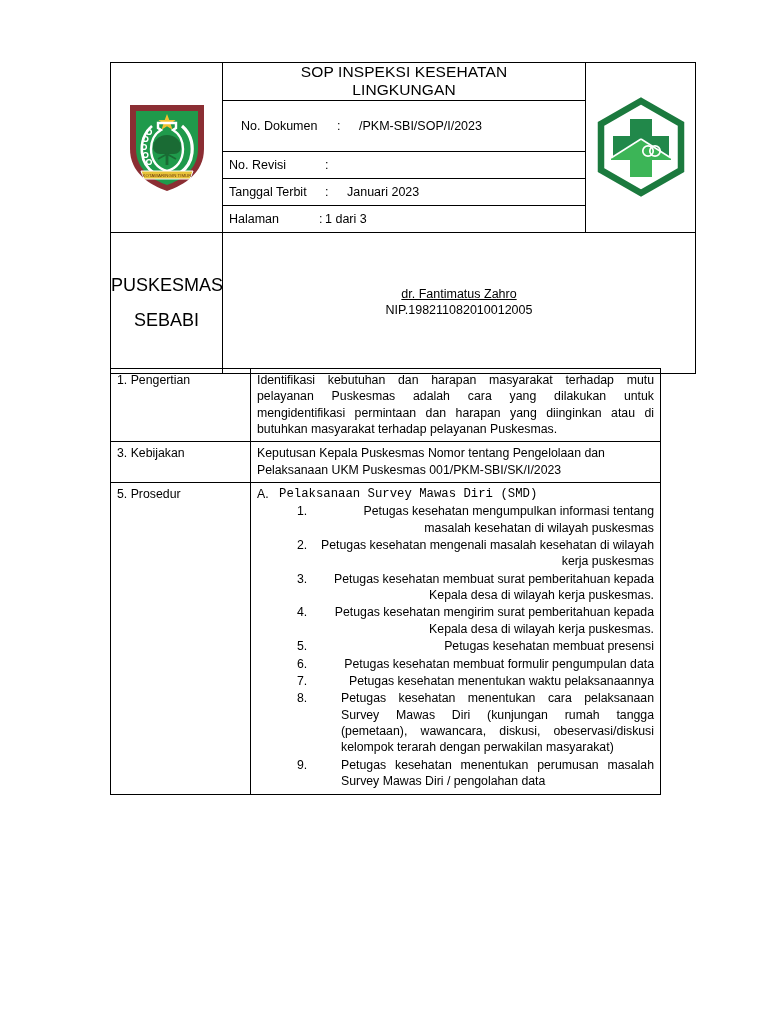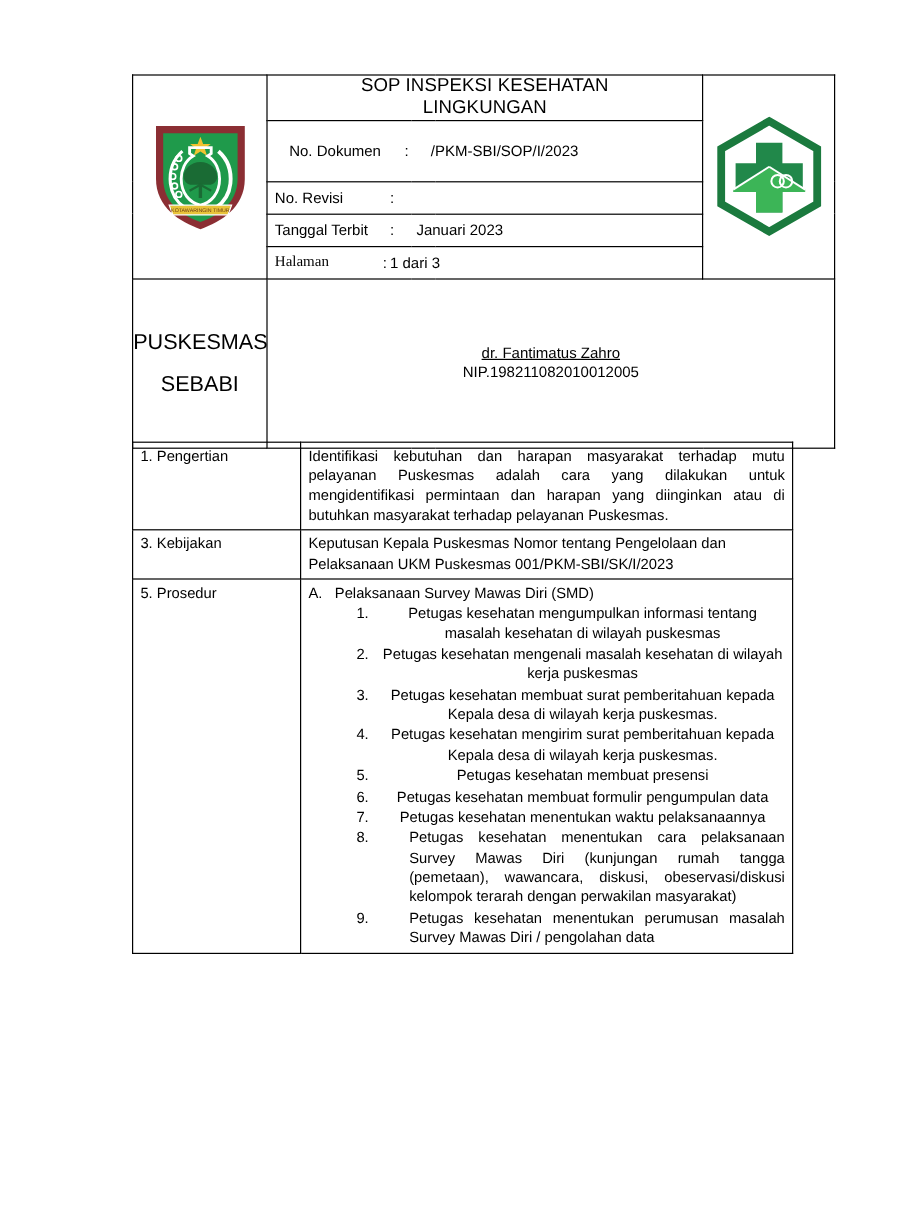--- a/index.html
+++ b/index.html
@@ -57,21 +57,21 @@
   .meta-line {
     display: flex;
     align-items: center;
     font-size: 12.5px;
     padding-left: 6px;
     height: 26px;
   }
   .meta-line .lbl { width: 96px; flex: none; }
   .meta-line .col { width: 22px; flex: none; }
   .meta-line .val { flex: 1; }
-  .meta-line.tight .lbl { width: 90px; font-family: Liberation Serif, serif; }
+  .meta-line.tight .lbl { width: 90px; }
   .meta-line.tight .col { width: 6px; }
 
   
   .identity-cell {
     height: 140px;
     vertical-align: middle;
     text-align: center;
     font-size: 18px;
     line-height: 1.9;
   }
@@ -117,39 +117,39 @@
   .content-table td.body-col.left {
     text-align: left;
   }
 
   
   .proc-a {
     display: flex;
     margin-bottom: 1px;
   }
   .proc-a .marker { width: 22px; flex: none; }
-  .proc-a .txt { flex: 1; }
+  .proc-a .txt { flex: 1; font-family: Liberation Mono, monospace; }
 
   ol.proc-list {
     list-style: none;
     margin: 0;
     padding: 0 0 0 40px;
   }
   ol.proc-list > li {
     display: flex;
     margin-bottom: 1px;
   }
   ol.proc-list > li .num {
     width: 20px;
     flex: none;
     text-align: left;
   }
   ol.proc-list > li .txt {
     flex: 1;
-    text-align: center;
+    text-align: right;
   }
   ol.proc-list > li.justified .txt {
     text-align: justify;
     margin-left: 24px;
   }
 
   
   .shield-svg { display: block; margin: 0 auto; }
   .pkm-svg { display: block; margin: 0 auto; }
 </style>

